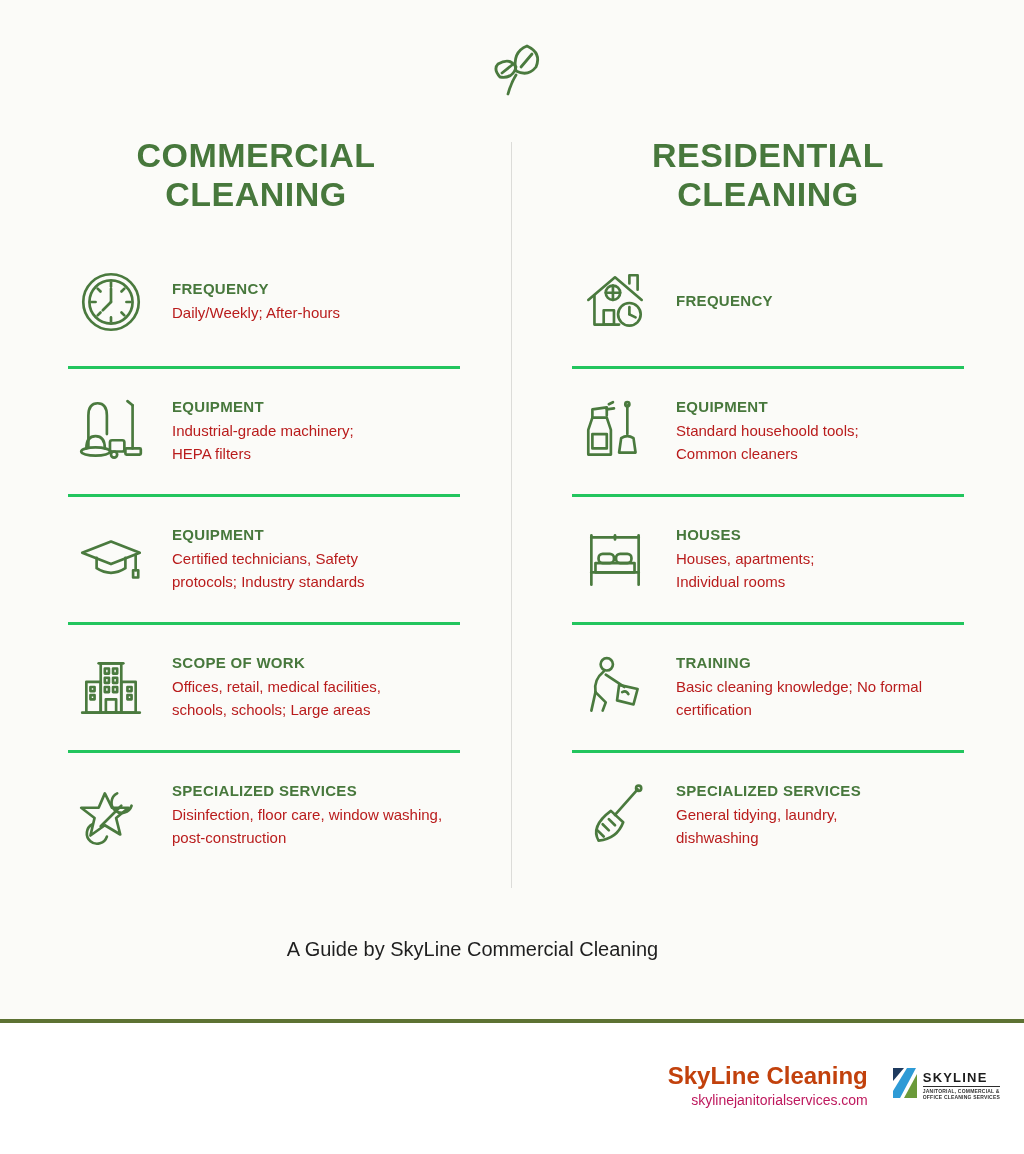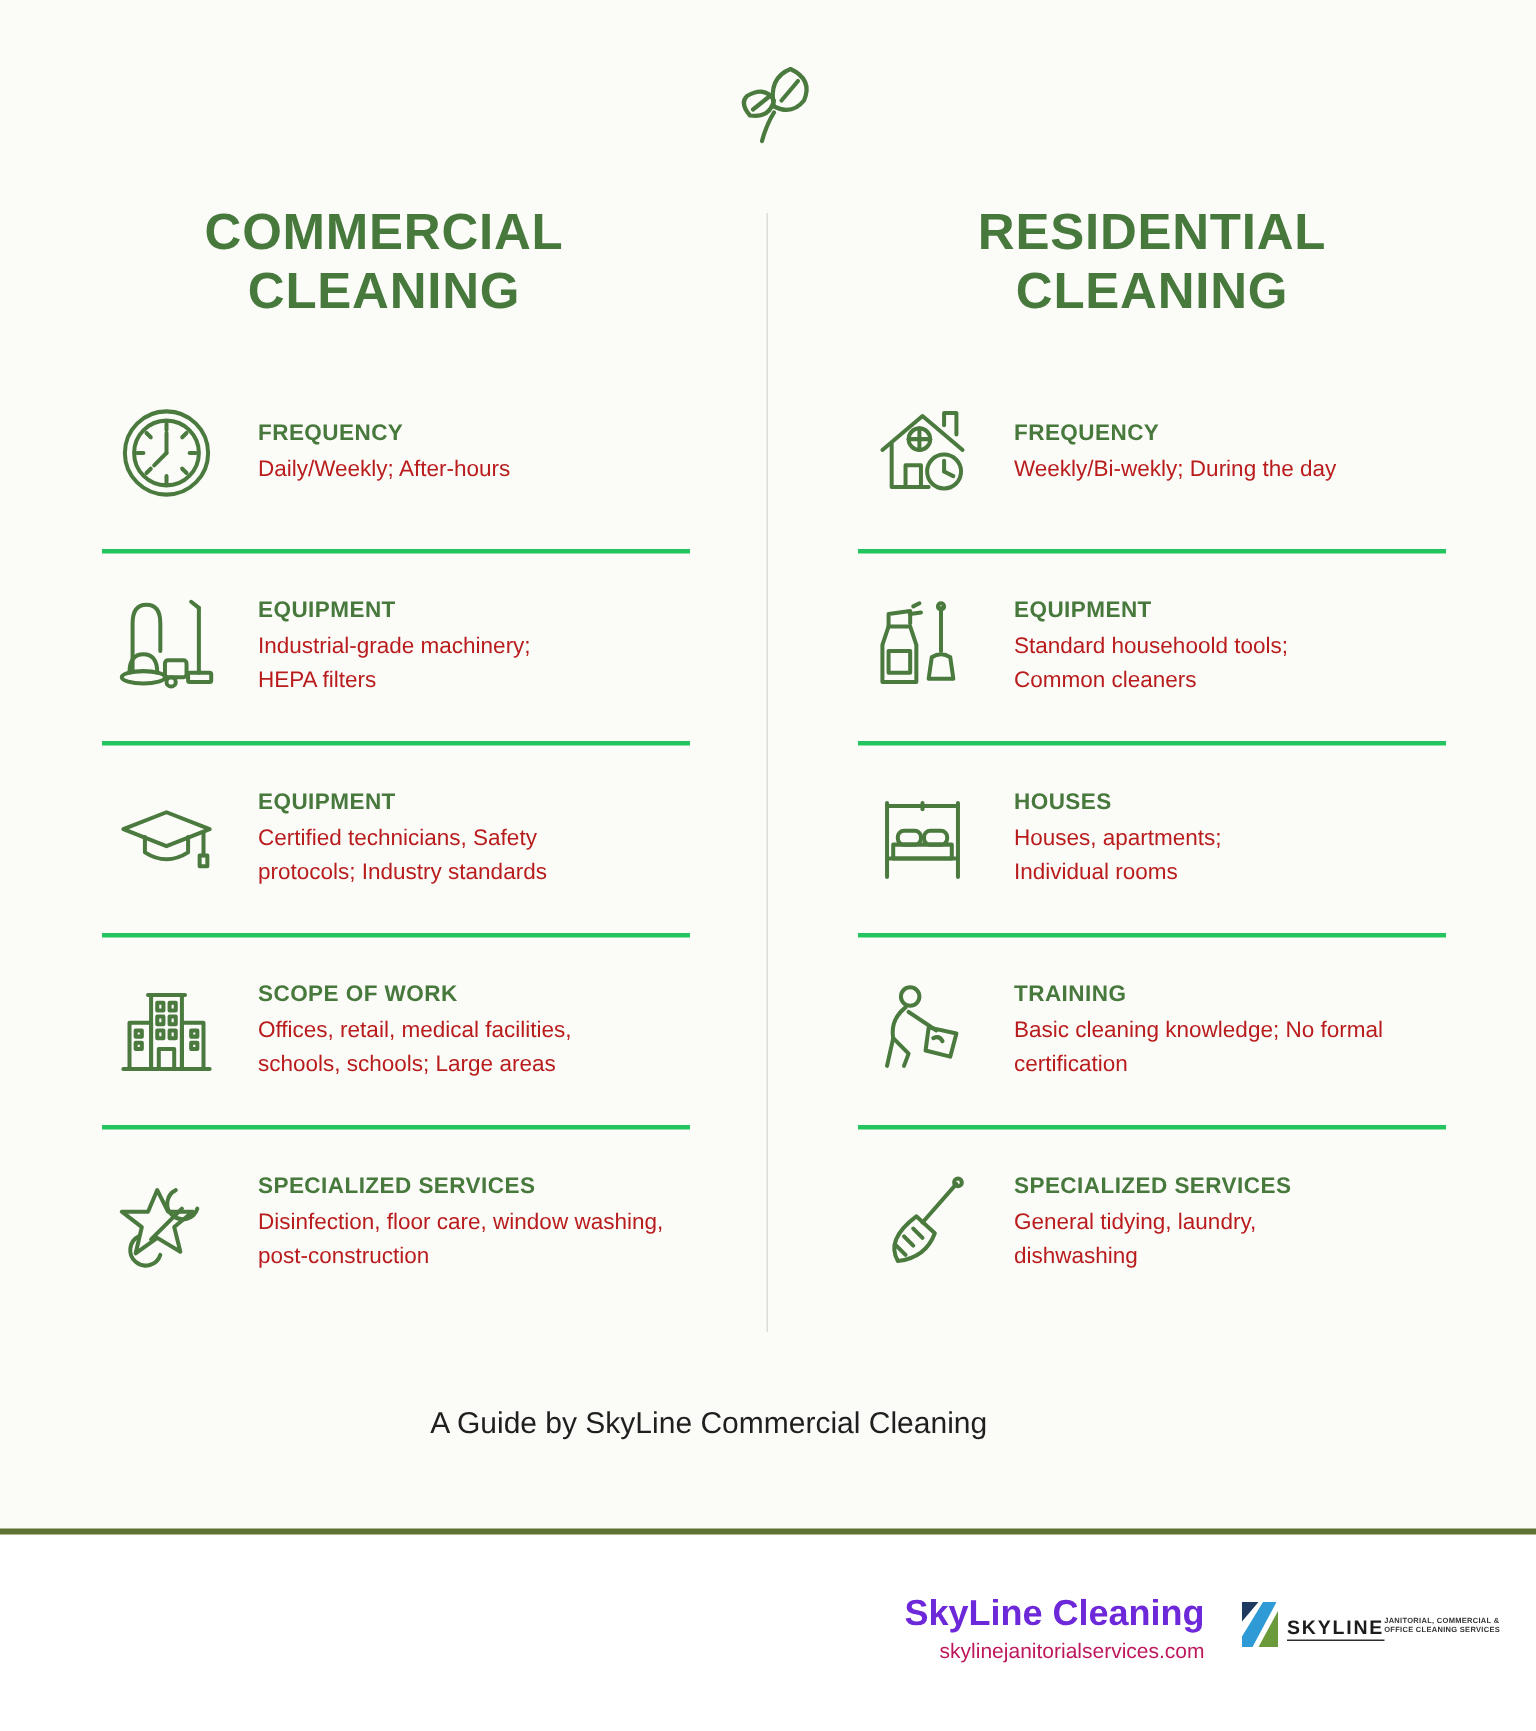--- a/index.html
+++ b/index.html
@@ -38,25 +38,25 @@
   .row-text { flex:1; }
   .row-heading { font-size:15px; font-weight:bold; color:#47783c; letter-spacing:0.3px; margin-bottom:4px; }
   .row-body { font-size:15px; line-height:23px; color:#b91c1c; white-space:pre-line; }
 
   .caption { position:absolute; top:938px; left:0; width:945px; text-align:center; font-size:20px; color:#1f1f1f; }
 
   .rule { position:absolute; top:1019px; left:0; width:1024px; height:4px; background:#5d7233; }
 
   .footer { position:absolute; top:1062px; right:24px; display:flex; align-items:center; gap:24px; }
   .footer-text { text-align:right; }
-  .footer-brand { font-size:24px; font-weight:bold; color:#6d28d9; }
+  .footer-brand { font-size:24px; font-weight:bold; color:#c2410c; }
   .footer-url { font-size:14px; color:#be185d; margin-top:2px; }
 
   .logo { display:flex; align-items:center; gap:5px; }
-  .logo-text { display:flex; }
+  .logo-text { display:flex; flex-direction:column; }
   .logo-name { font-size:13px; font-weight:bold; color:#1c1c1c; letter-spacing:1.2px; border-bottom:1px solid #2c2c2c; padding-bottom:1px; }
   .logo-tagline { font-size:5px; line-height:6px; color:#333; letter-spacing:0.2px; margin-top:1px; white-space:pre-line; font-weight:bold; }
 </style>
 </head>
 <body>
 
 <div class="top-area"></div>
 
 <div class="leaf-wrap">
   <span>
@@ -200,21 +200,20 @@
           <line x1="34" y1="20" x2="34" y2="34"></line>
           <line x1="27" y1="27" x2="41" y2="27"></line>
           <rect x="25" y="44" width="10" height="14"></rect>
           <circle cx="50" cy="48" r="11" fill="#fbfbf8"></circle>
           <line x1="50" y1="48" x2="50" y2="41"></line>
           <line x1="50" y1="48" x2="56" y2="51"></line>
         </svg>
       </div>
       <div class="row-text">
         <div class="row-heading">FREQUENCY</div>
-        <div class="row-body">Weekly/Bi-wekly; During the day</div>
       </div>
     </div>
 
     <div class="row">
       <div class="icon-box">
         <svg width="74" height="74" viewBox="0 0 72 72">
           <path d="M14,22 L14,14 L28,12 L28,20"></path>
           <line x1="28" y1="14" x2="35" y2="13"></line>
           <line x1="30" y1="9" x2="34" y2="7"></line>
           <path d="M14,22 L10,34 L10,58 L32,58 L32,34 L28,22 Z"></path>

